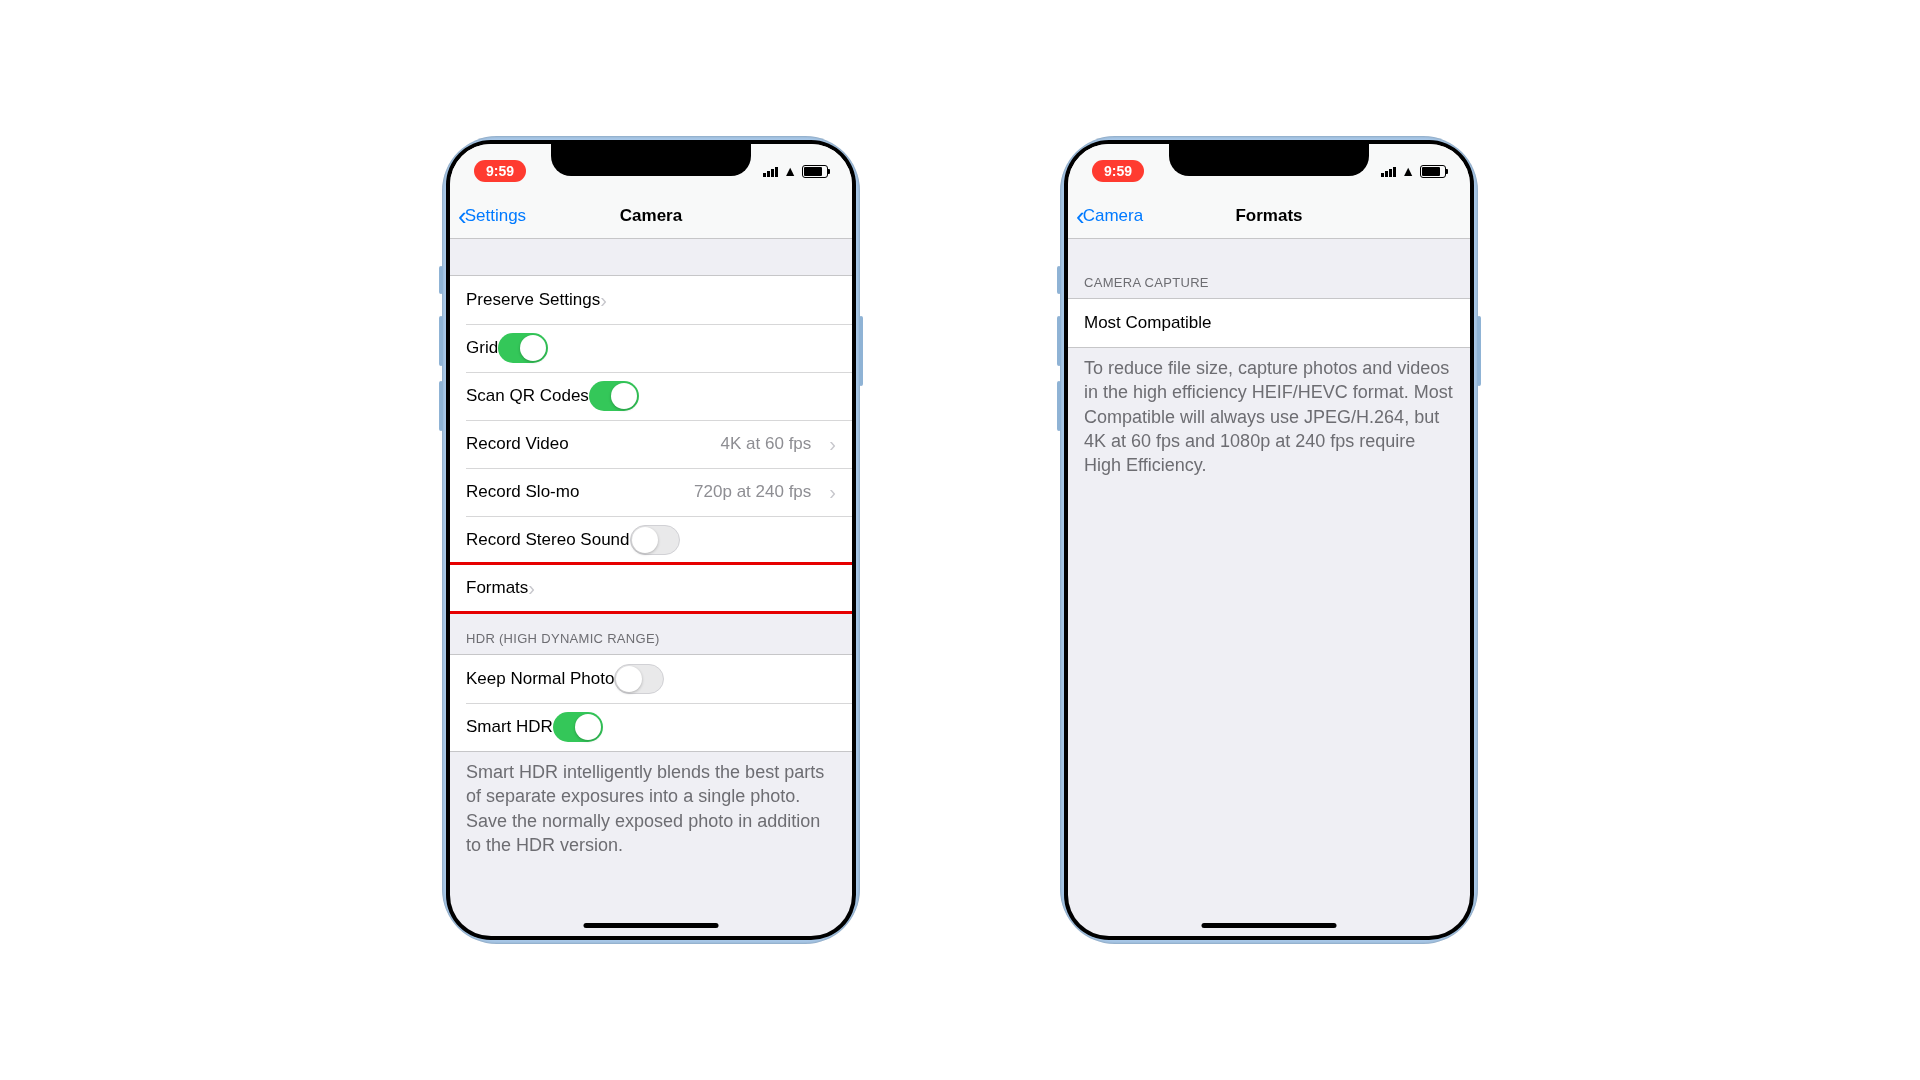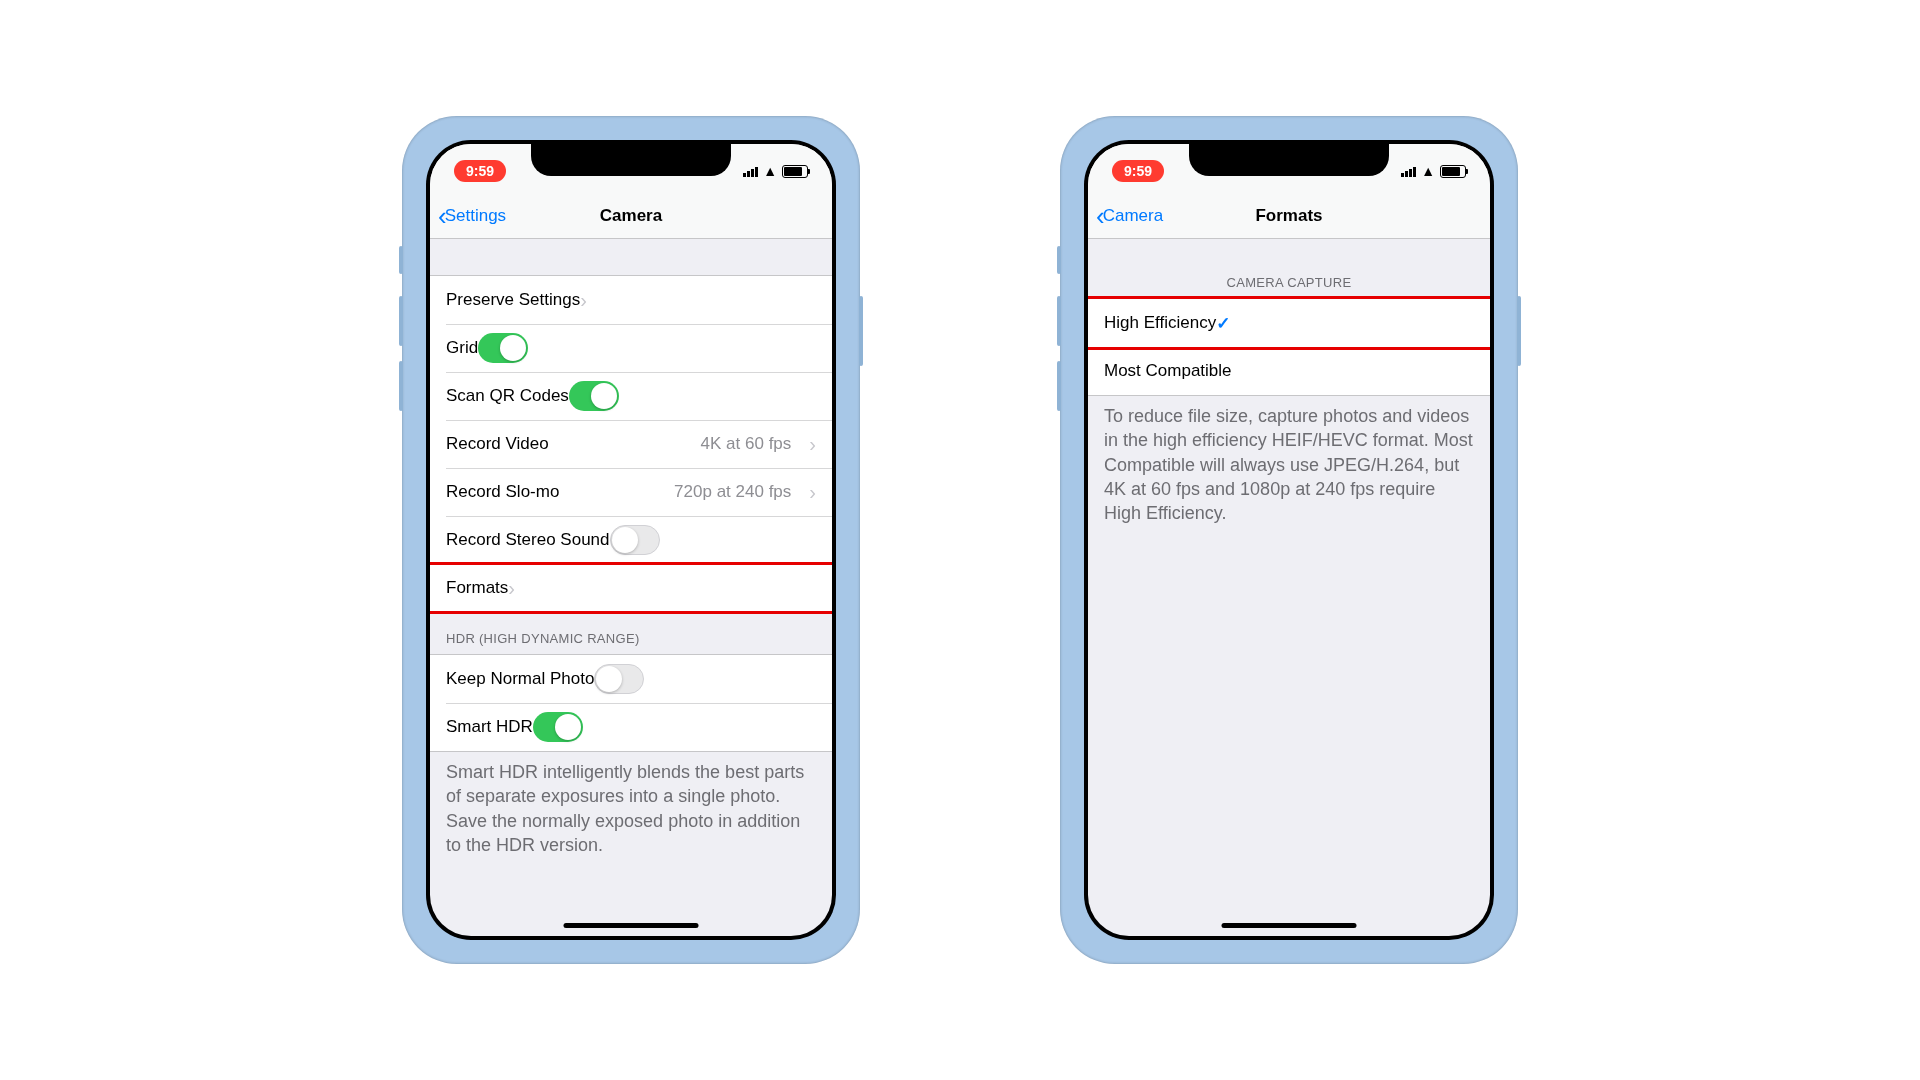--- a/index.html
+++ b/index.html
@@ -12,21 +12,21 @@
     display: flex;
     justify-content: center;
     align-items: center;
     gap: 200px;
   }
   .phone {
     width: 410px;
     height: 800px;
     background: #a7c7e7;
     border-radius: 55px;
-    padding: 24px;
+    padding: 4px;
     position: relative;
     box-shadow: inset 0 0 3px rgba(0,0,0,0.3);
   }
   .phone-inner {
     width: 100%;
     height: 100%;
     background: #000;
     border-radius: 45px;
     padding: 4px;
     box-sizing: border-box;
@@ -352,27 +352,22 @@
         </div>
       </div>
       <div class="nav-bar">
         <div class="nav-back">
           <span class="chevron-left">‹</span>
           <span>Camera</span>
         </div>
         <div class="nav-title">Formats</div>
       </div>
       <div class="content">
-        <div class="section-header" style="padding-top:36px;text-align:center;">CAMERA CAPTURE</div>
+        <div class="section-header" style="padding-top:36px;">CAMERA CAPTURE</div>
         <div class="group">
-          <div class="row" style="position:relative;">
-            <div class="highlight highlight-2"></div>
-            <span class="row-label">High Efficiency</span>
-            <span class="check">✓</span>
-          </div>
           <div class="row">
             <span class="row-label">Most Compatible</span>
           </div>
         </div>
         <div class="footer-text">To reduce file size, capture photos and videos in the high efficiency HEIF/HEVC format. Most Compatible will always use JPEG/H.264, but 4K at 60 fps and 1080p at 240 fps require High Efficiency.</div>
       </div>
       <div class="home-indicator"></div>
     </div>
   </div>
 </div>

